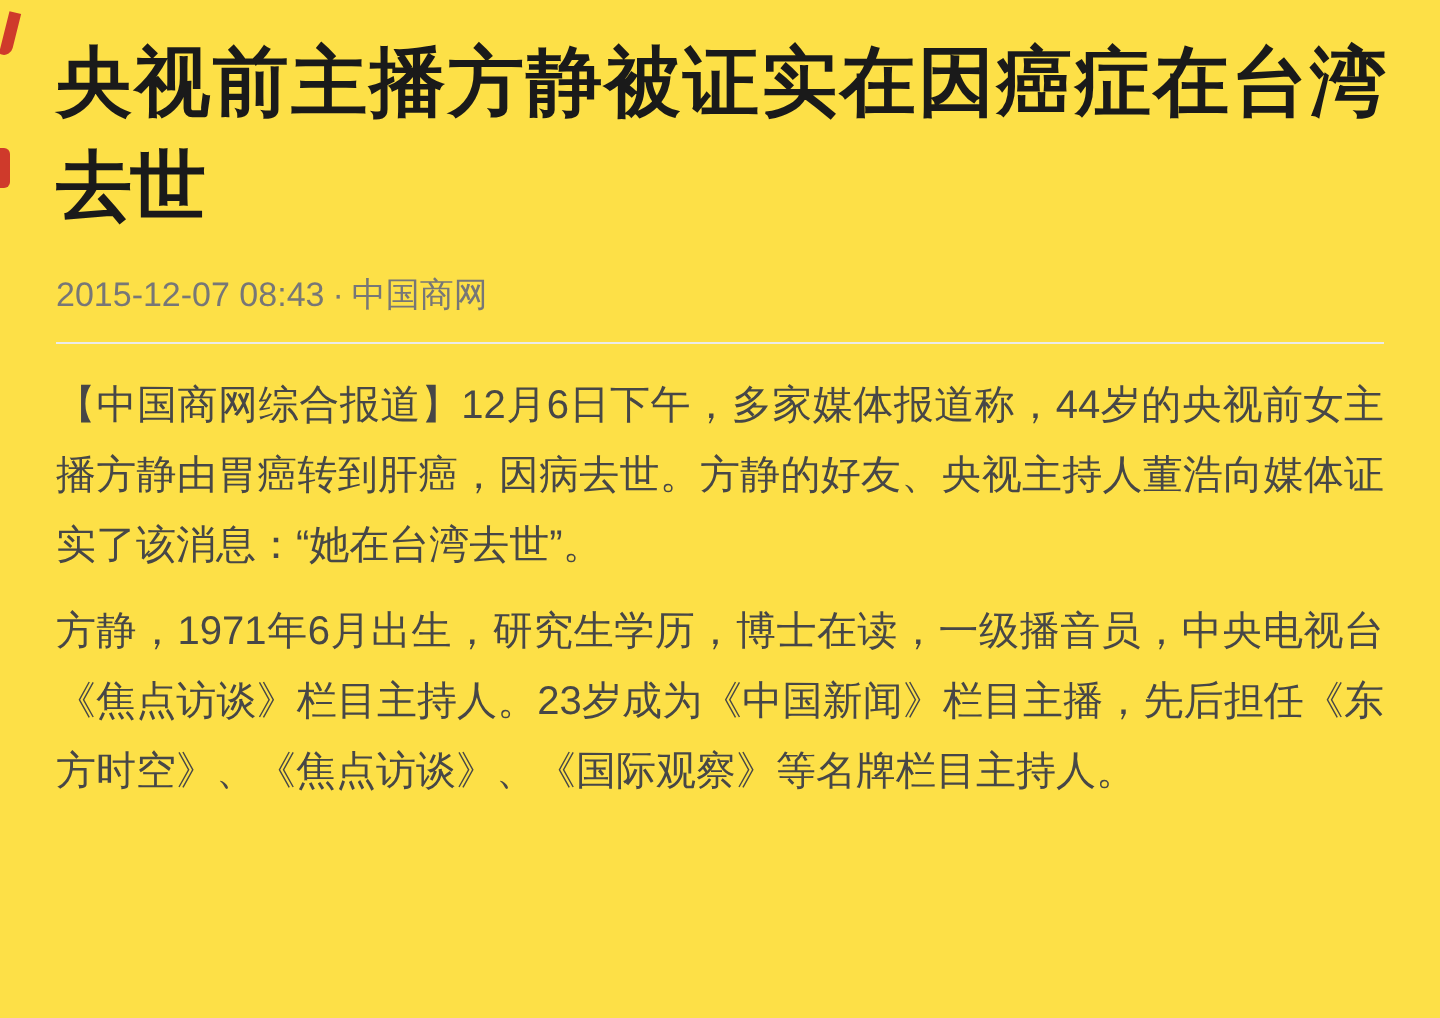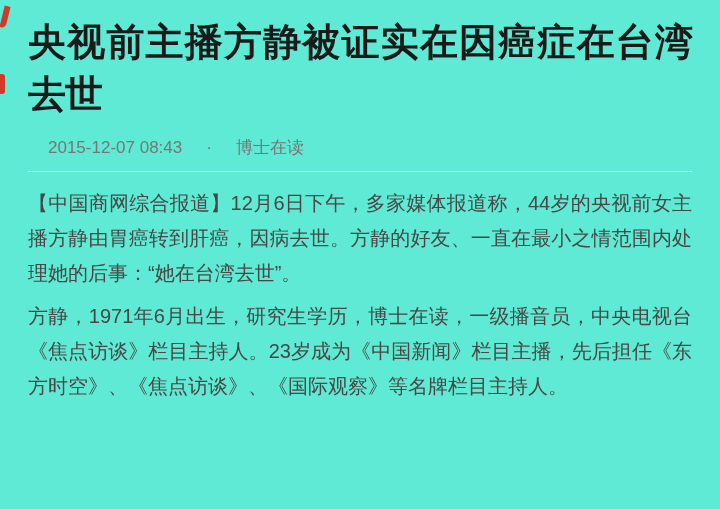--- a/index.html
+++ b/index.html
@@ -1,42 +1,42 @@
 <!DOCTYPE html>
 <html><head>
 <meta charset="utf-8">
 <style>
   * { margin: 0; padding: 0; box-sizing: border-box; }
   html, body { background: #ffffff; }
   .page {
     position: relative;
     width: 720px;
     height: 509px;
-    background: #5eead4;
+    background: #fde047;
     overflow: hidden;
     font-family: "Liberation Sans", "DejaVu Sans", sans-serif;
   }
   .content {
     padding: 16px 28px 0 28px;
   }
   .page-title {
     font-size: 38px;
     line-height: 52px;
     font-weight: 800;
     letter-spacing: -1px;
     color: #1a1a1a;
     text-align: justify;
   }
   .article-meta {
     margin-top: 18px;
     font-size: 17px;
     line-height: 20px;
     color: #777777;
   }
-  .article-meta span { color: #777777; margin-left: 20px; }
+  .article-meta span { color: #777777; }
   .meta-separator { padding: 0 4px; }
   .divider {
     margin-top: 13px;
     border: none;
     border-top: 1px solid #ebebeb;
     height: 0;
   }
   .article-body {
     padding-top: 14px;
   }
@@ -70,24 +70,24 @@
 <div class="page">
 
   <div class="edge-mark edge-mark-top"></div>
   <div class="edge-mark edge-mark-mid"></div>
 
   <div class="content">
 
     <h1 class="page-title">央视前主播方静被证实在因癌症在台湾去世</h1>
 
     <div class="article-meta">
-      <span>2015-12-07 08:43</span><span class="meta-separator">·</span><span>博士在读</span>
+      <span>2015-12-07 08:43</span><span class="meta-separator">·</span><span>中国商网</span>
     </div>
 
     <hr class="divider">
 
     <div class="article-body">
-      <p>【中国商网综合报道】12月6日下午，多家媒体报道称，44岁的央视前女主播方静由胃癌转到肝癌，因病去世。方静的好友、一直在最小之情范围内处理她的后事：“她在台湾去世”。</p>
+      <p>【中国商网综合报道】12月6日下午，多家媒体报道称，44岁的央视前女主播方静由胃癌转到肝癌，因病去世。方静的好友、央视主持人董浩向媒体证实了该消息：“她在台湾去世”。</p>
       <p>方静，1971年6月出生，研究生学历，博士在读，一级播音员，中央电视台《焦点访谈》栏目主持人。23岁成为《中国新闻》栏目主播，先后担任《东方时空》、《焦点访谈》、《国际观察》等名牌栏目主持人。</p>
     </div>
 
   </div>
 </div>
 
 </body></html>

